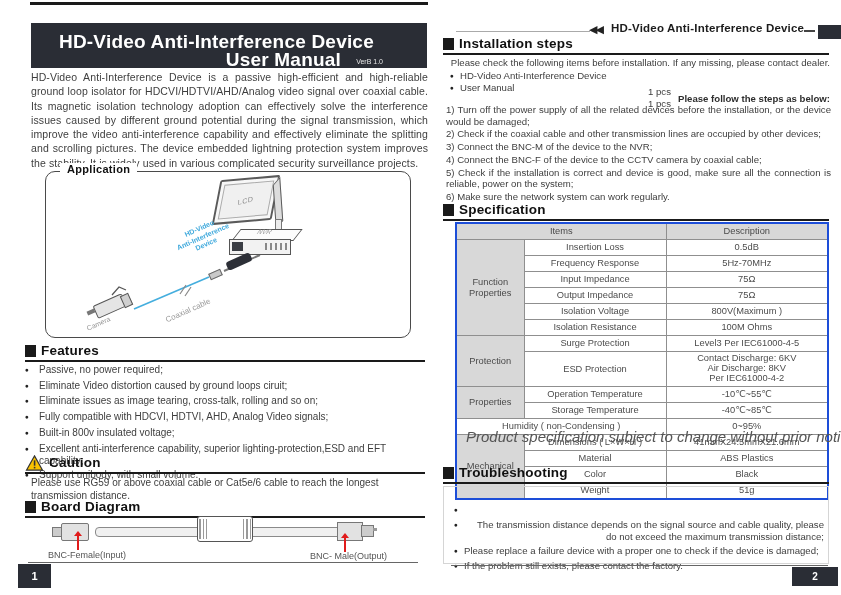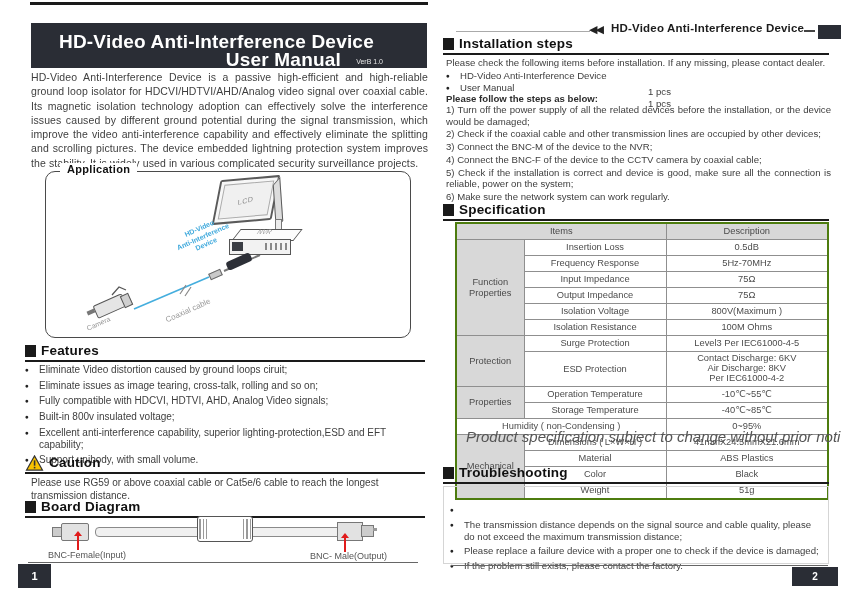--- a/index.html
+++ b/index.html
@@ -85,31 +85,31 @@
   #pagebox1{left:18px;top:564px;width:33px;height:24px;}
   #pagebox2{left:792px;top:567px;width:46px;height:19px;font-size:10px;}
   
   #hdr-line{left:456px;top:31px;width:134px;height:1px;background:#aaa;}
   #hdr-arrows{left:589px;top:23px;font-size:11px;color:#222;letter-spacing:-2px;}
   #hdr-arrows::before{content:"◀◀";}
   #hdr-title{left:611px;top:22px;font-size:11.5px;font-weight:800;color:#1c1c1c;letter-spacing:.2px;white-space:nowrap;}
   #hdr-dash{left:804px;top:30px;width:11px;height:2px;background:#444;}
   #hdr-block{left:818px;top:25px;width:23px;height:14px;background:#2a2d35;}
   #inst-head{left:443px;top:36px;width:386px;}
-  .p2-text{font-size:9.6px;line-height:11.7px;color:#3e3e3e;margin:0;}
+  .p2-text{font-size:9.6px;line-height:11.7px;color:#3e3e3e;margin:0;text-align:right;}
   #inst-intro{left:446px;top:57px;width:384px;}
   #checklist{left:446px;top:70px;width:384px;}
   .chk-row{position:relative;display:flex;gap:6px;height:11.5px;}
   .chk-qty{position:absolute;left:202px;top:16px;}
   #follow{left:446px;top:93px;width:384px;font-weight:700;color:#2d2d2d;}
   #steps{left:446px;top:104px;width:385px;text-align:justify;}
   #steps .step{margin-bottom:1px;}
   #spec-head{left:443px;top:202px;width:386px;}
   #spec-table{left:455px;top:222px;width:372px;border-collapse:collapse;table-layout:fixed;
-              font-size:9.3px;color:#4c4c4c;border:2px solid #4d7c0f;}
+              font-size:9.3px;color:#4c4c4c;border:2px solid #1d4ed8;}
   #spec-table td{border:1px solid #8f8f8f;text-align:center;vertical-align:middle;
                  padding:1px 2px;height:13px;line-height:10.5px;}
   #spec-table td.gray{background:#d8d8d8;color:#4a4a4a;}
   .esd-line{line-height:9.8px;}
   #spec-note{left:466px;top:428px;font-size:15px;font-style:italic;color:#555;}
   #trb-head{left:443px;top:465px;width:386px;}
   #trb-box{left:443px;top:486px;width:384px;height:76px;border:1px solid #d5d5d5;}
   #trb-intro{position:absolute;left:14px;top:4px;width:360px;font-weight:700;color:#2d2d2d;}
   #trb-list{position:absolute;left:6px;top:17px;width:374px;}
   #foot2-line{left:451px;top:565px;width:377px;height:1px;background:#666;}
@@ -160,20 +160,24 @@
     </div>
     <div class="lbl-coax">Coaxial cable</div>
     <div class="lbl-camera">Camera</div>
   </div>
 
   <div class="sec-head" id="feat-head">
     <span class="sq"></span>
     <span>Features</span>
   </div>
   <div class="abs" id="feat-list">
+    <div class="dot-row">
+        <span class="dot"></span>
+        <span>Passive, no power required;</span>
+      </div>
     <div class="dot-row">
         <span class="dot"></span>
         <span>Eliminate Video distortion caused by ground loops ciruit;</span>
       </div>
     <div class="dot-row">
         <span class="dot"></span>
         <span>Eliminate issues as image tearing, cross-talk, rolling and so on;</span>
       </div>
     <div class="dot-row">
         <span class="dot"></span>

